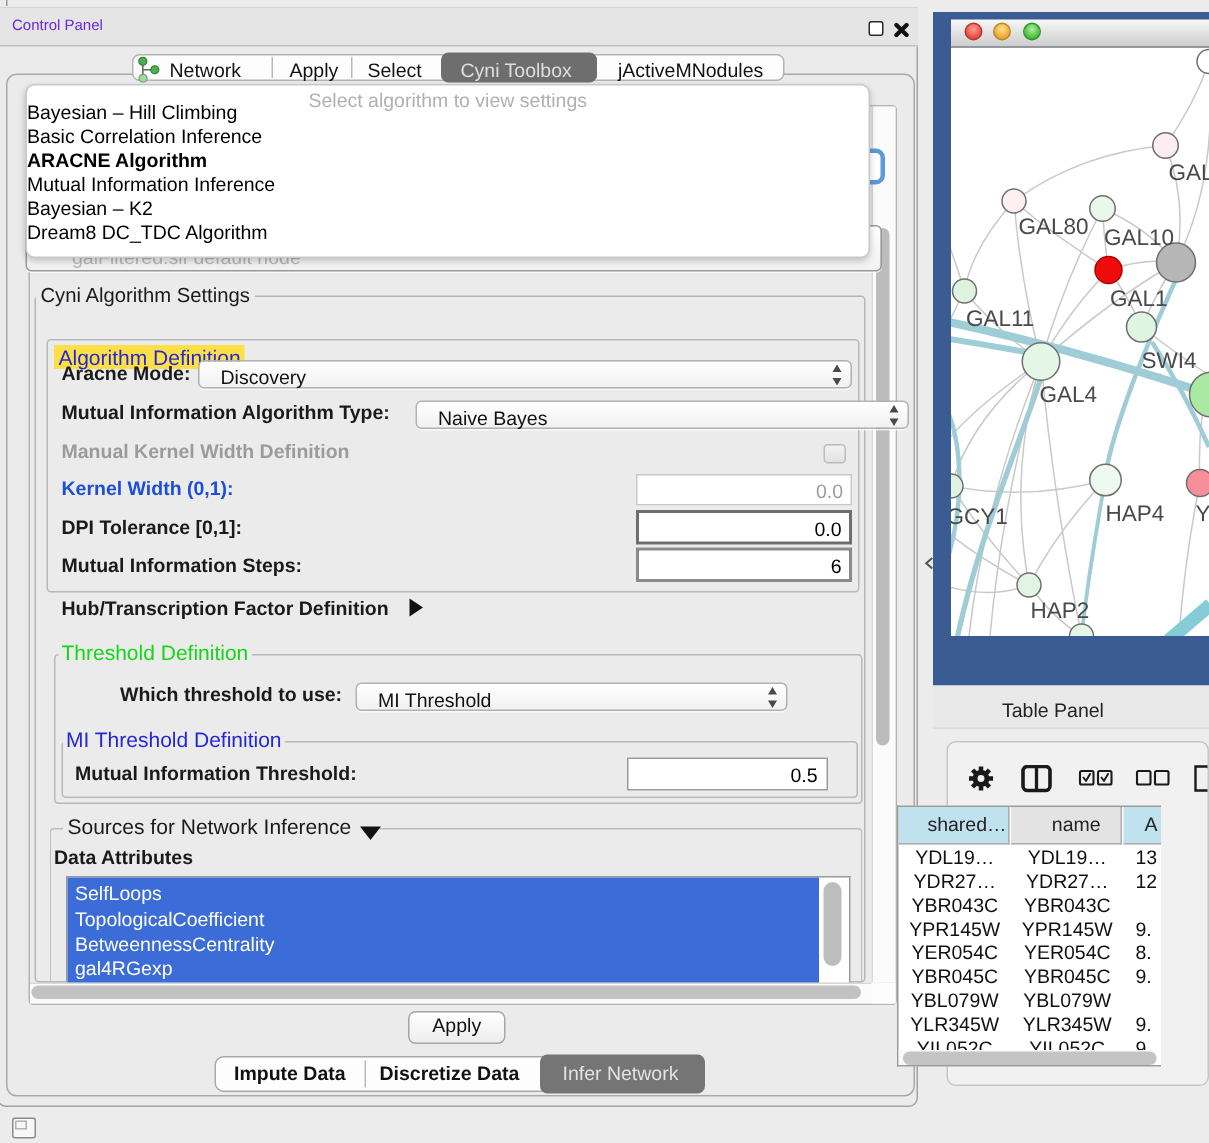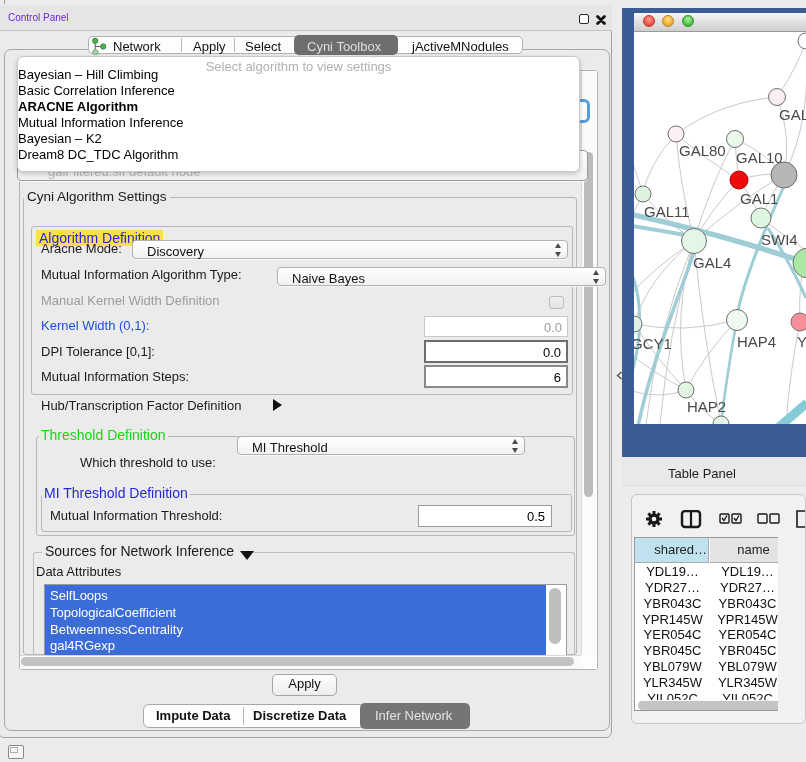--- a/index.html
+++ b/index.html
@@ -1,21 +1,21 @@
 <!DOCTYPE html>
 <html><head>
 <meta charset="utf-8">
 <style>
 html,body{margin:0;padding:0;width:806px;height:762px;overflow:hidden;background:#ececec;
 font-family:"Liberation Sans",sans-serif;}
 *{box-sizing:border-box;}
 .abs{position:absolute;}
 body{position:relative;}
 .grouptitle{font-size:13px;}
-.blab{font-weight:normal;font-size:13px;color:#1a1a1a;}
+.blab{font-weight:bold;font-size:13px;color:#1a1a1a;}
 .combo{position:absolute;border:1px solid #b1b1b1;border-radius:4px;
 background:linear-gradient(#ffffff,#f1f1f1);box-shadow:0 1px 0 rgba(255,255,255,.7);}
 .combo .ctext{position:absolute;left:14px;top:2.5px;font-size:13px;color:#111;}
 .arrows{position:absolute;right:4.5px;top:1.5px;width:9px;height:15px;}
 .arrows:before{content:"";position:absolute;left:1px;top:0.5px;border-left:3.5px solid transparent;border-right:3.5px solid transparent;border-bottom:5px solid #4a4a4a;}
 .arrows:after{content:"";position:absolute;left:1px;bottom:0.5px;border-left:3.5px solid transparent;border-right:3.5px solid transparent;border-top:5px solid #4a4a4a;}
 .field{position:absolute;background:#fff;font-size:13px;text-align:right;}
 .gbox{position:absolute;border:1px solid #bdbdbd;border-radius:3px;}
 </style>
 </head>
@@ -88,21 +88,21 @@
 <div class="abs blab" style="left:41px;top:369px;">Mutual Information Steps:</div>
 <div class="field" style="left:424px;top:365px;width:144px;height:23px;border:2px solid #8a8a8a;color:#000;padding:2.5px 5px 0 0;">6</div>
 
 <div class="abs blab" style="left:41px;top:398px;text-align:center;">Hub/Transcription Factor Definition</div>
 <div class="abs" style="left:273px;top:399px;width:0;height:0;border-top:6px solid transparent;border-bottom:6px solid transparent;border-left:9px solid #111;"></div>
 
 <div class="gbox" style="left:36px;top:436px;width:539px;height:100px;border-color:#b7b7b7;"></div>
 <div class="abs grouptitle" style="left:39px;top:427px;background:#ebebeb;padding:0 2px;color:#17d517;font-size:14px;">Threshold Definition</div>
 
 <div class="abs blab" style="left:80px;top:455px;">Which threshold to use:</div>
-<div class="combo" style="left:237px;top:436px;width:288px;height:19px;">
+<div class="combo" style="left:237px;top:455px;width:288px;height:19px;">
     <div class="ctext">MI Threshold</div>
     <div class="arrows"></div>
   </div>
 
 <div class="gbox" style="left:41px;top:494px;width:531px;height:38px;border-color:#b7b7c0;"></div>
 <div class="abs grouptitle" style="left:42px;top:485px;background:#ebebeb;padding:0 2px;color:#2427d8;font-size:14px;">MI Threshold Definition</div>
 <div class="abs blab" style="left:50px;top:508px;">Mutual Information Threshold:</div>
 <div class="field" style="left:418px;top:505px;width:134px;height:22px;border:1px solid #9a9a9a;color:#000;padding:3px 6px 0 0;">0.5</div>
 
 <div class="gbox" style="left:33px;top:552px;width:542px;height:103px;border-bottom:none;border-radius:3px 3px 0 0;"></div>
@@ -253,21 +253,21 @@
     <rect x="75" y="4" width="9" height="9" rx="1"></rect>
     <rect x="87" y="4" width="9" height="9" rx="1"></rect>
     <path d="M77 8 l2 2.5 3-5" stroke-width="1.3"></path>
     <path d="M89 8 l2 2.5 3-5" stroke-width="1.3"></path>
     <rect x="113" y="4" width="9" height="9" rx="1"></rect>
     <rect x="125" y="4" width="9" height="9" rx="1"></rect>
   </g>
   <path d="M152 1 h8 l4 4 v12 h-12 z" fill="none" stroke="#1a1a1a" stroke-width="1.6"></path>
 </svg>
 
-<div class="abs" style="left:634px;top:537px;width:144px;height:174px;background:#fff;border:1px solid #9a9a9a;border-right:none;overflow:hidden;">
+<div class="abs" style="left:598px;top:537px;width:176px;height:174px;background:#fff;border:1px solid #9a9a9a;border-right:none;overflow:hidden;">
   <div style="position:absolute;left:0;top:0;width:74px;height:25px;background:#c0e2ef;border-right:1px solid #adadad;border-bottom:1px solid #adadad;text-align:right;font-size:13px;color:#222;padding:4px 1px 0 0;">shared…</div>
   <div style="position:absolute;left:75px;top:0;width:74px;height:25px;background:#e3e3e3;border-right:1px solid #adadad;border-bottom:1px solid #adadad;text-align:center;font-size:13px;color:#222;padding:4px 0 0 14px;">name</div>
   <div style="position:absolute;left:150px;top:0;width:30px;height:25px;background:#c0e2ef;border-bottom:1px solid #adadad;font-size:13px;color:#222;padding:4px 0 0 14px;">A</div>
   <div style="position:absolute;left:0;top:26px;width:75px;text-align:center;font-size:13px;color:#111;line-height:15.86px;">YDL19…<br>YDR27…<br>YBR043C<br>YPR145W<br>YER054C<br>YBR045C<br>YBL079W<br>YLR345W<br>YIL052C</div>
   <div style="position:absolute;left:75px;top:26px;width:75px;text-align:center;font-size:13px;color:#111;line-height:15.86px;">YDL19…<br>YDR27…<br>YBR043C<br>YPR145W<br>YER054C<br>YBR045C<br>YBL079W<br>YLR345W<br>YIL052C</div>
   <div style="position:absolute;left:158px;top:26px;width:25px;font-size:13px;color:#111;line-height:15.86px;">13<br>12<br>&nbsp;<br>9.<br>8.<br>9.<br>&nbsp;<br>9.<br>9</div>
   <div style="position:absolute;left:0px;top:162px;width:172px;height:12px;background:#fafafa;"></div>
   <div style="position:absolute;left:3px;top:163px;width:169px;height:9px;background:#c4c4c4;border-radius:5px;"></div>
 </div>
 

